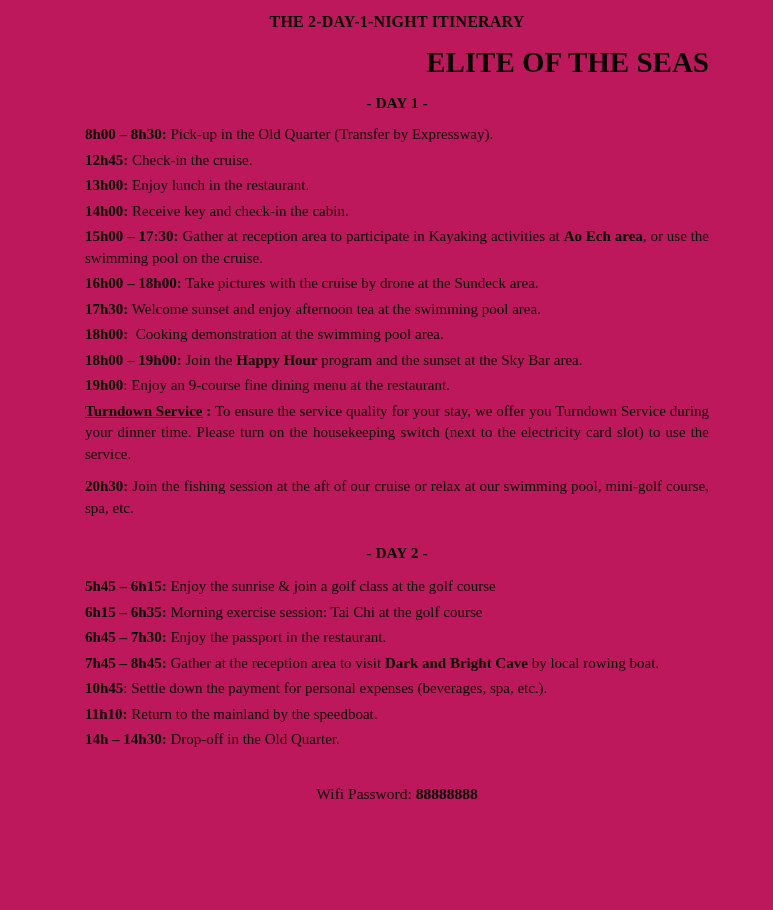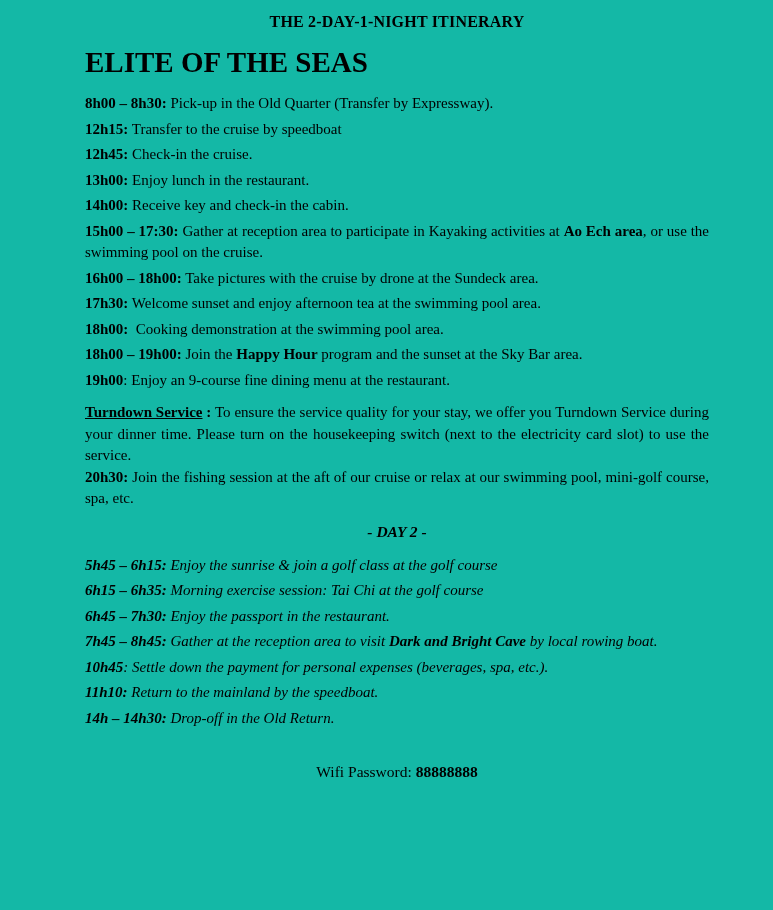--- a/index.html
+++ b/index.html
@@ -3,38 +3,38 @@
 <meta charset="utf-8">
 <style>
   html, body {
     margin: 0;
     padding: 0;
     background: #ffffff;
   }
   .page {
     width: 773px;
     height: 910px;
-    background: #14b8a6;
+    background: #be185d;
     color: #000000;
     font-family: "Liberation Serif", "DejaVu Serif", serif;
     font-size: 15px;
     box-sizing: border-box;
     padding: 12px 64px 0 85px;
     overflow: hidden;
   }
   .kicker {
     text-align: center;
     font-weight: bold;
     font-size: 16px;
     line-height: 20px;
     margin: 0 0 13px 0;
     letter-spacing: 0.2px;
   }
   .main-title {
-    text-align: left;
+    text-align: right;
     font-weight: bold;
     font-size: 29px;
     line-height: 34px;
     margin: 0 0 14px 0;
   }
   .day-heading {
     text-align: center;
     font-weight: bold;
     font-size: 15.5px;
     line-height: 20px;
@@ -44,42 +44,42 @@
     margin: 0 0 4px 0;
     line-height: 21.5px;
     text-align: justify;
   }
   
   #day1-entries p.entry:nth-child(12) { margin-bottom: 0; margin-top: 11px; }
   #day1-entries p.entry:nth-child(13) { margin-bottom: 12px; }
   #day1-entries p.entry:nth-child(14) { margin-top: 1px; }
   .b { font-weight: bold; }
   .u { text-decoration: underline; }
-  .day2-section { margin-top: 7px; font-style: italic; }
+  .day2-section { margin-top: 24px; }
   .day2-section .day-heading { margin-bottom: 13px; }
   .wifi-line {
     text-align: center;
     margin: 33px 0 0 0;
     line-height: 20px;
     font-size: 15.5px;
   }
 </style>
 </head>
 <body>
 
 <div class="page">
 
   <div class="kicker">THE 2-DAY-1-NIGHT ITINERARY</div>
 
   <div class="main-title">ELITE OF THE SEAS</div>
 
   <div class="section day1-section">
+    <div class="day-heading">- DAY 1 -</div>
     <div class="entries" id="day1-entries">
         <p class="entry"><span class="b">8h00 – 8h30:</span><span> Pick-up in the Old Quarter (Transfer by Expressway).</span></p>
-        <p class="entry"><span class="b">12h15:</span><span> Transfer to the cruise by speedboat</span></p>
         <p class="entry"><span class="b">12h45:</span><span> Check-in the cruise.</span></p>
         <p class="entry"><span class="b">13h00:</span><span> Enjoy lunch in the restaurant.</span></p>
         <p class="entry"><span class="b">14h00:</span><span> Receive key and check-in the cabin.</span></p>
         <p class="entry"><span class="b">15h00 – 17:30:</span><span> Gather at reception area to participate in Kayaking activities at </span><span class="b">Ao Ech area</span><span>, or use the swimming pool on the cruise.</span></p>
         <p class="entry"><span class="b">16h00 – 18h00:</span><span> Take pictures with the cruise by drone at the Sundeck area.</span></p>
         <p class="entry"><span class="b">17h30:</span><span> Welcome sunset and enjoy afternoon tea at the swimming pool area.</span></p>
         <p class="entry"><span class="b">18h00:</span><span>&nbsp; Cooking demonstration at the swimming pool area.</span></p>
         <p class="entry"><span class="b">18h00 – 19h00:</span><span> Join the </span><span class="b">Happy Hour</span><span> program and the sunset at the Sky Bar area.</span></p>
         <p class="entry"><span class="b">19h00</span><span>: Enjoy an 9-course fine dining menu at the restaurant.</span></p>
         <p class="entry"><span class="b u">Turndown Service</span><span class="b"> :</span><span> To ensure the service quality for your stay, we offer you Turndown Service during your dinner time. Please turn on the housekeeping switch (next to the electricity card slot) to use the service.</span></p>
@@ -89,21 +89,21 @@
 
   <div class="section day2-section">
     <div class="day-heading">- DAY 2 -</div>
     <div class="entries" id="day2-entries">
         <p class="entry"><span class="b">5h45 – 6h15:</span><span> Enjoy the sunrise &amp; join a golf class at the golf course</span></p>
         <p class="entry"><span class="b">6h15 – 6h35:</span><span> Morning exercise session: Tai Chi at the golf course</span></p>
         <p class="entry"><span class="b">6h45 – 7h30:</span><span> Enjoy the passport in the restaurant.</span></p>
         <p class="entry"><span class="b">7h45 – 8h45:</span><span> Gather at the reception area to visit </span><span class="b">Dark and Bright Cave</span><span> by local rowing boat.</span></p>
         <p class="entry"><span class="b">10h45</span><span>: Settle down the payment for personal expenses (beverages, spa, etc.).</span></p>
         <p class="entry"><span class="b">11h10:</span><span> Return to the mainland by the speedboat.</span></p>
-        <p class="entry"><span class="b">14h – 14h30:</span><span> Drop-off in the Old Return.</span></p>
+        <p class="entry"><span class="b">14h – 14h30:</span><span> Drop-off in the Old Quarter.</span></p>
       </div>
   </div>
 
   <div class="wifi-line">
     <span>Wifi Password: </span><span class="b">88888888</span>
   </div>
 
 </div>
 
 </body></html>

